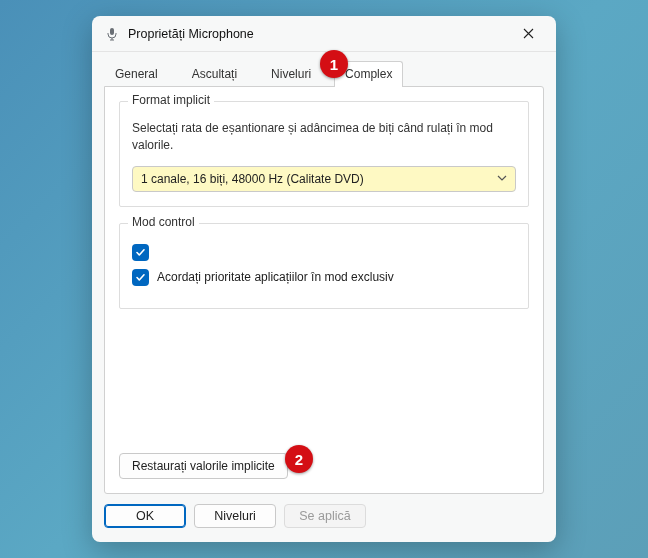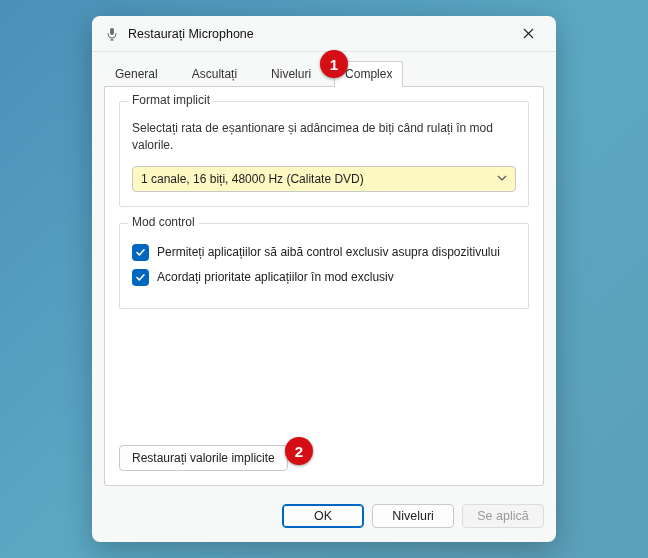--- a/index.html
+++ b/index.html
@@ -84,23 +84,22 @@
 
   .spacer-flex { flex: 1; }
 
   .restore-btn {
     align-self: flex-start;
     border: 1px solid #c9c9c9; background: #fdfdfd; border-radius: 4px;
     padding: 5px 12px; font-size: 12px; color: #222; cursor: pointer;
   }
 
   .footer {
-    display: flex; justify-content: flex-end; gap: 8px;
+    display: flex; justify-content: flex-start; gap: 8px;
     padding: 0 12px 14px 12px;
-    margin-top: 8px;
   }
   .btn {
     min-width: 82px; padding: 4px 12px; font-size: 12.5px;
     border: 1px solid #c9c9c9; border-radius: 4px; background: #fdfdfd;
     color: #222; cursor: pointer; text-align: center;
   }
   .btn.primary { border-color: #0067c0; box-shadow: inset 0 0 0 1px #0067c0; }
   .btn.disabled { color: #9a9a9a; border-color: #dcdcdc; background: #f4f4f4; cursor: default; }
 
   .anno {
@@ -118,21 +117,21 @@
 
   <div class="titlebar">
     <span class="titlebar-icon">
       <svg width="14" height="14" viewBox="0 0 14 14">
         <rect x="5" y="1" width="4" height="7" rx="2" fill="#6a6f75"></rect>
         <path d="M3 6 v1 a4 4 0 0 0 8 0 v-1" stroke="#6a6f75" stroke-width="1" fill="none"></path>
         <line x1="7" y1="11" x2="7" y2="13" stroke="#6a6f75" stroke-width="1"></line>
         <line x1="5" y1="13" x2="9" y2="13" stroke="#6a6f75" stroke-width="1"></line>
       </svg>
     </span>
-    <span class="titlebar-title">Restaurați Microphone</span>
+    <span class="titlebar-title">Proprietăți Microphone</span>
     <span class="titlebar-spacer"></span>
     <div class="close-btn">
       <span>
         <svg width="11" height="11" viewBox="0 0 11 11">
             <path d="M1 1 L10 10 M10 1 L1 10" stroke="currentColor" stroke-width="1.1"></path>
           </svg>
       </span>
     </div>
   </div>
 
@@ -162,21 +161,20 @@
     </div>
 
     <div class="groupbox">
       <div class="groupbox-title">Mod control</div>
       <div class="checkrow">
         <span class="checkbox">
           <svg width="11" height="11" viewBox="0 0 11 11">
               <path d="M2 5.5 L4.3 8 L9 2.8" stroke="#fff" stroke-width="1.6" fill="none" stroke-linecap="round" stroke-linejoin="round"></path>
             </svg>
         </span>
-        <span class="checklabel">Permiteți aplicațiilor să aibă control exclusiv asupra dispozitivului</span>
       </div>
       <div class="checkrow">
         <span class="checkbox">
           <svg width="11" height="11" viewBox="0 0 11 11">
               <path d="M2 5.5 L4.3 8 L9 2.8" stroke="#fff" stroke-width="1.6" fill="none" stroke-linecap="round" stroke-linejoin="round"></path>
             </svg>
         </span>
         <span class="checklabel">Acordați prioritate aplicațiilor în mod exclusiv</span>
       </div>
     </div>

